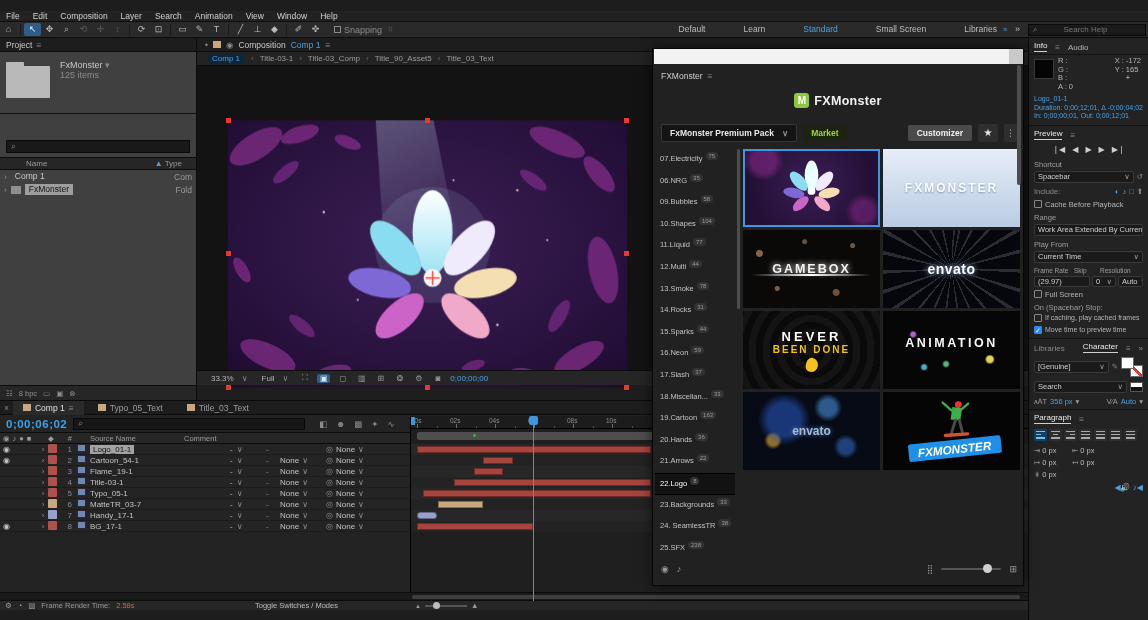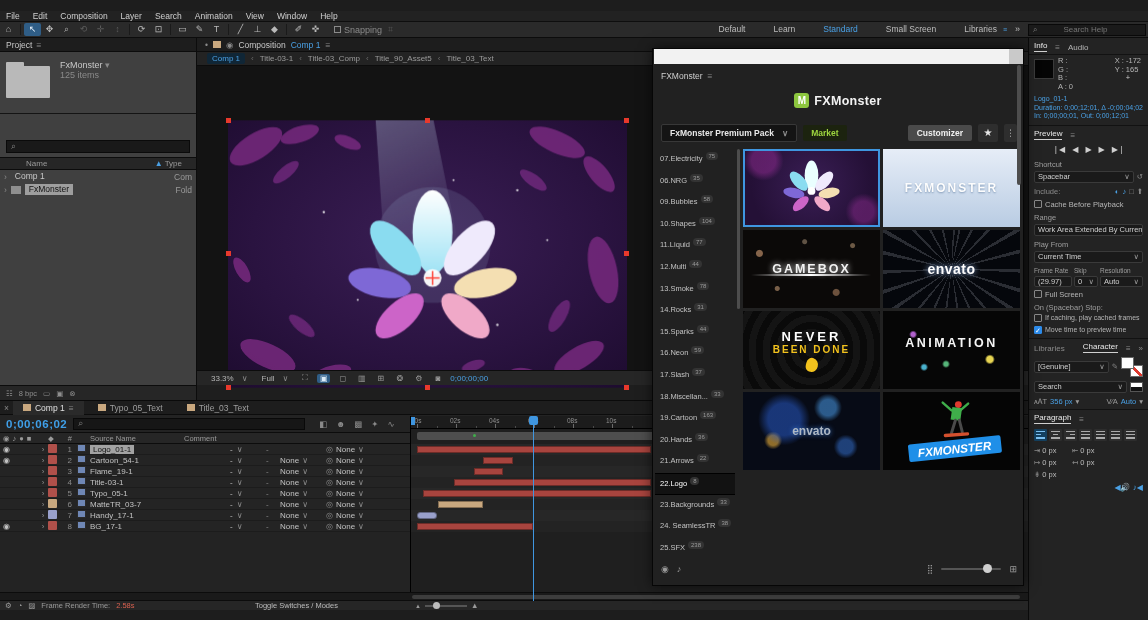--- a/index.html
+++ b/index.html
@@ -15,21 +15,21 @@
   .titlebar{position:absolute;left:0;top:0;width:1148px;height:11px;background:#1b1b1b;display:flex;align-items:center;font-size:7.5px;color:#c0c0c0;border-bottom:1px solid #0e0e0e;}
   .ae-badge{width:10px;height:9px;background:#20427a;color:#9fc1f0;font-size:6px;font-weight:bold;text-align:center;line-height:9px;margin:0 4px 0 2px;}
   .win-controls{margin-left:auto;display:flex;gap:14px;padding-right:8px;color:#9a9a9a;font-size:7px;}
   .menubar{position:absolute;left:0;top:11px;width:1148px;height:11px;background:#222;display:flex;align-items:center;gap:13px;padding-left:6px;font-size:8.5px;color:#cfcfcf;border-bottom:1px solid #0e0e0e;}
   .toolbar{position:absolute;left:0;top:22px;width:1148px;height:16px;background:#2a2a2a;border-bottom:1px solid #0c0c0c;display:flex;align-items:center;font-size:9px;}
   .tool{width:17px;height:13px;line-height:13px;text-align:center;color:#b9b9b9;font-size:9px;border-radius:2px;}
   .tool.active{background:#2f5d86;color:#e8f2fb;}
   .tool.dis{color:#5c5c5c;}
   .tb-sep{width:1px;height:11px;background:#1a1a1a;margin:0 3px;}
   .snap-box{width:7px;height:7px;border:1px solid #8a8a8a;margin:0 3px 0 10px;}
-  .ws-tabs{display:flex;gap:0;margin-left:auto;}
+  .ws-tabs{display:flex;gap:10px;margin-left:auto;}
   .ws{padding:0 14px;color:#bdbdbd;font-size:8.5px;line-height:15px;}
   .ws.active{color:#4aa0e4;}
   .ws-menu{color:#4aa0e4;font-size:7px;margin-left:-8px;line-height:15px;}
   .ws-over{color:#bdbdbd;padding:0 8px;line-height:15px;}
   .help-search{width:118px;height:12px;background:#1a1a1a;border:1px solid #090909;color:#bbb;font-size:8px;display:flex;align-items:center;gap:3px;padding:0 4px;margin-right:2px;}
   .help-search input{background:transparent;border:none;color:#bbb;font-size:8px;width:90px;outline:none;font-family:inherit;text-align:center;}
 
   
   .proj{position:absolute;left:0;top:38px;width:197px;height:362px;background:#404040;border-right:1px solid #0c0c0c;}
   .panel-tab-row{height:14px;background:#1d1d1d;display:flex;align-items:center;padding-left:6px;gap:4px;border-bottom:1px solid #0c0c0c;font-size:8.5px;}
@@ -475,21 +475,21 @@
           <span>Current Time</span>
           <span class="arr">∨</span>
         </div>
       </div>
     <div class="fr-row" style="font-size:6.5px;color:#9f9f9f;padding-top:2px;">
       <span style="width:38px;">Frame Rate</span>
       <span style="width:24px;">Skip</span>
       <span>Resolution</span>
     </div>
     <div class="fr-row">
-      <div class="pv-dd" style="flex:none;width:38px;">
+      <div class="pv-dd" style="flex:none;width:56px;">
           <span>(29.97)</span>
         </div>
       <div class="pv-dd" style="flex:none;width:24px;">
           <span>0</span>
           <span class="arr">∨</span>
         </div>
       <div class="pv-dd">
           <span>Auto</span>
           <span class="arr">∨</span>
         </div>

